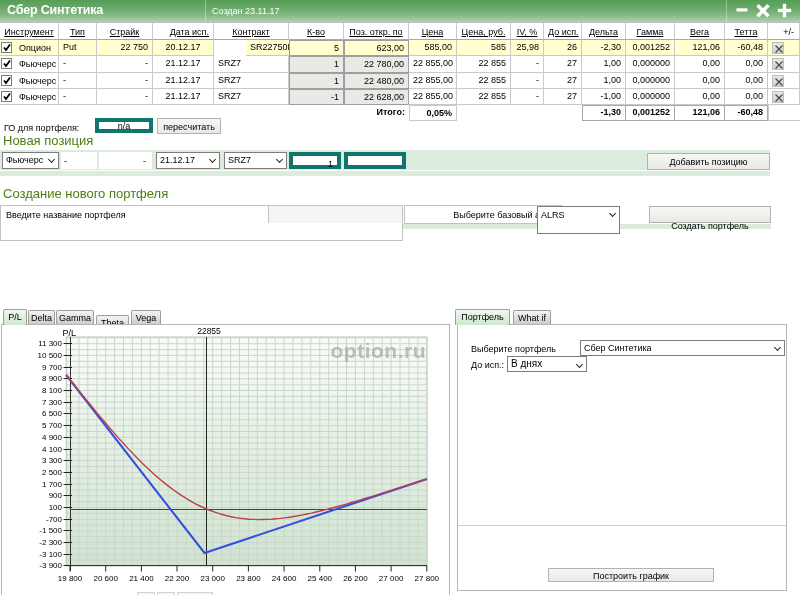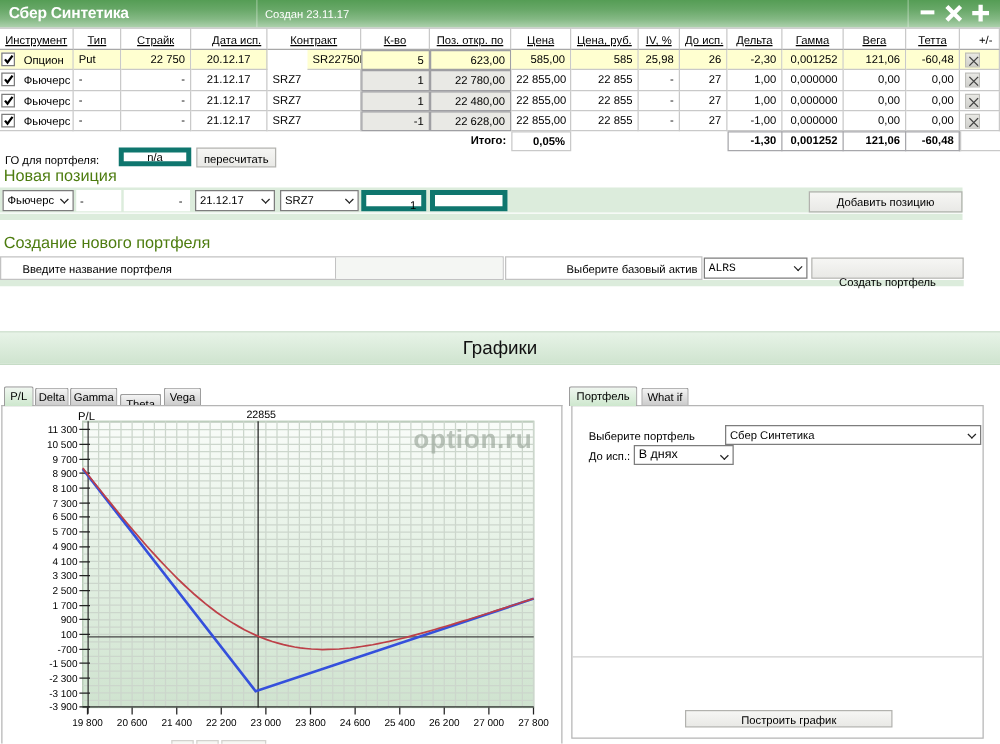--- a/index.html
+++ b/index.html
@@ -213,30 +213,27 @@
 <div class="abs" style="left:61px;top:152px;width:36px;height:17px;background:#fff;padding:4px 0 0 3px;">-</div>
 <div class="abs" style="left:99px;top:152px;width:53px;height:17px;background:#fff;text-align:right;padding:4px 6px 0 0;">-</div>
 <div class="sel" style="left:156px;top:152px;width:64px;height:17px;">21.12.17<span class="ar"></span></div>
 <div class="sel" style="left:224px;top:152px;width:63px;height:17px;">SRZ7<span class="ar"></span></div>
 <div class="inp" style="left:289px;top:152px;width:52px;height:17px;padding:3px 4px 0 0;text-align:right;">1</div>
 <div class="inp" style="left:344px;top:152px;width:62px;height:17px;"></div>
 <div class="btn" style="left:647px;top:153px;width:123px;height:17px;padding-top:3px;">Добавить позицию</div>
 
 <div class="h2" style="top:186px;">Создание нового портфеля</div>
 <div class="greenrow" style="top:224px;width:771px;height:5px;"></div>
-<div class="abs" style="left:0;top:205px;width:403px;height:19px;border:1px solid #c2c2c2;background:#fff;padding:4px 0 0 17px;">Введите название портфеля</div>
+<div class="abs" style="left:0;top:205px;width:403px;height:36px;border:1px solid #c2c2c2;background:#fff;padding:4px 0 0 5px;">Введите название портфеля</div>
 <div class="abs" style="left:268px;top:206px;width:1px;height:17px;background:#c2c2c2;"></div>
 <div class="abs" style="left:269px;top:206px;width:133px;height:17px;background:#f4f6f3;"></div>
 <div class="abs" style="left:404px;top:205px;width:158px;height:19px;border:1px solid #c2c2c2;background:#fff;text-align:right;padding:4px 3px 0 0;">Выберите базовый актив</div>
-<div class="sel" style="left:563px;top:206px;width:83px;height:17px;padding-top:3px;font-family:Liberation Mono, monospace;">ALRS<span class="ar"></span></div>
+<div class="sel" style="left:537px;top:206px;width:83px;height:28px;padding-top:3px;">ALRS<span class="ar"></span></div>
 <div class="btn" style="left:649px;top:206px;width:122px;height:17px;padding-top:14px;">Создать портфель</div>
 
-<div class="abs" style="left:0;top:265px;width:800px;height:27px;background:linear-gradient(180deg,#e7f3e7,#cfe4cf);border-top:1px solid #c6dcc6;border-bottom:1px solid #c6dcc6;">
-  <div style="text-align:center;font-size:15px;padding-top:4px;color:#111;">Графики</div>
-</div>
 
 <div class="tab act" style="left:3px;top:309px;width:24px;">P/L</div>
 <div class="tab" style="left:28px;top:310px;width:27px;">Delta</div>
 <div class="tab" style="left:56px;top:310px;width:38px;">Gamma</div>
 <div class="tab" style="left:96px;top:315px;width:33px;">Theta</div>
 <div class="tab" style="left:131px;top:310px;width:30px;">Vega</div>
 
 <div class="abs" style="left:1px;top:324px;width:449px;height:271px;border:1px solid #b5b5b5;border-bottom:none;background:#fff;"></div>
 <div class="abs" id="chart" style="left:0;top:325px;width:450px;height:270px;"><svg width="450" height="270">
         <defs>

